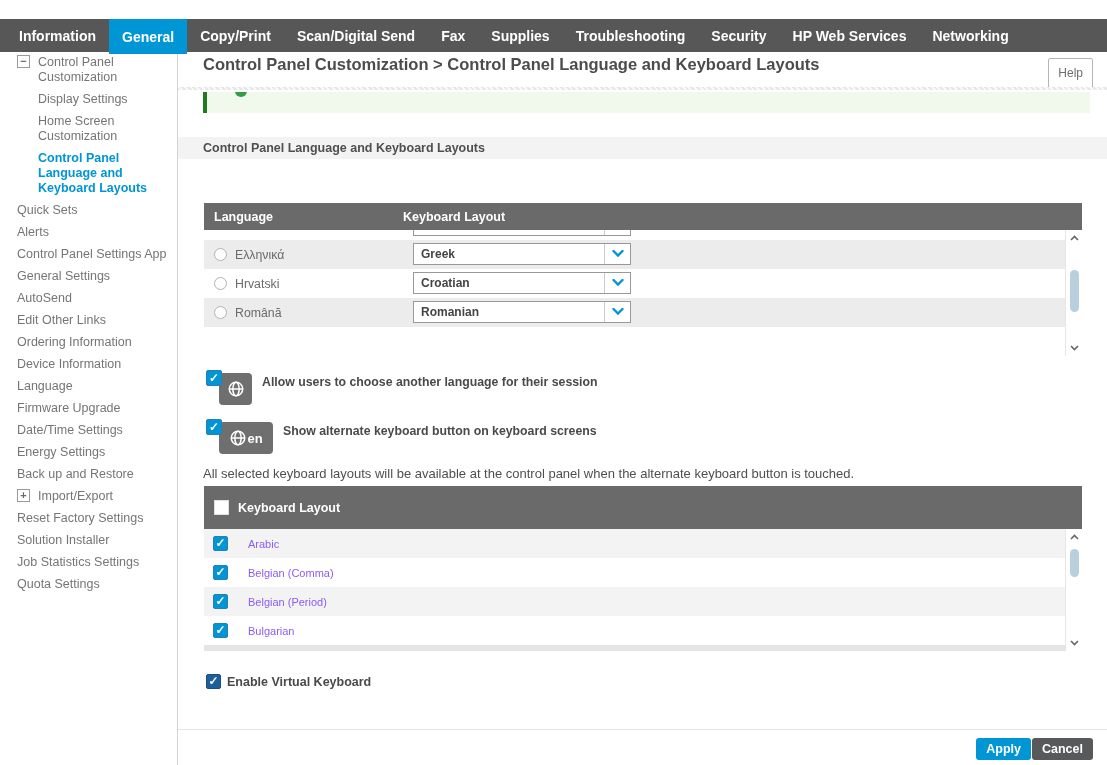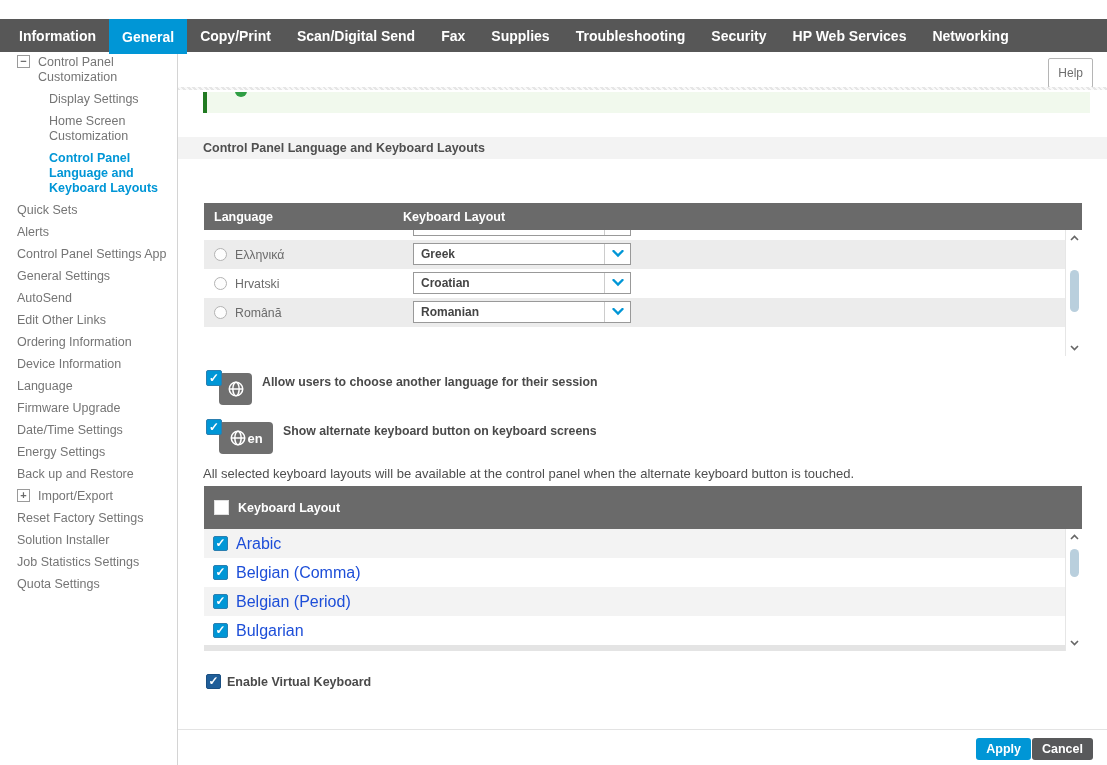--- a/index.html
+++ b/index.html
@@ -12,21 +12,21 @@
             display:flex; align-items:flex-start; padding-left:6px; z-index:6;margin-top:19px; }
   .tab { color:#fff; font-weight:bold; font-size:14px; display:flex; align-items:center;
          padding:0 13px; height:33px; cursor:pointer; white-space:nowrap; }
   .tab.active { background:#0096d6; height:35px; }
 
   
   .sidebar { position:absolute; top:33px; left:0; width:178px; bottom:0; background:#fff;
              border-right:1px solid #d4d4d4; padding-top:22px; }
   .side-item { font-size:12.5px; color:#757575; line-height:15px; margin-bottom:7px; cursor:pointer; }
   .lvl0 { padding-left:17px; padding-right:8px; }
-  .lvl1 { padding-left:49px; padding-right:10px; }
+  .lvl1 { padding-left:38px; padding-right:10px; }
   .group { display:flex; gap:8px; padding-left:17px; padding-right:8px; }
   .expander { width:13px; height:13px; border:1px solid #9a9a9a; color:#6a6a6a; font-size:11px;
               line-height:10px; text-align:center; flex:0 0 13px; background:#fff; font-weight:bold; }
   .active-link { color:#0096d6; font-weight:bold; }
 
   
   .content { position:absolute; left:178px; top:33px; right:0; bottom:0; background:#fff; }
   .breadcrumb { position:absolute; left:25px; top:22px; font-size:16.5px; font-weight:bold; color:#4c4c4c; }
   .help-btn { position:absolute; right:14px; top:25px; height:30px; padding:0 9px; background:#fff;
               border:1px solid #b5b5b5; border-radius:2px; color:#6d6d6d; font-size:12px;
@@ -83,21 +83,21 @@
   .kb-table { position:absolute; left:26px; top:453px; width:878px; }
   .kb-header { height:43px; background:#6a6a6a; display:flex; align-items:center; }
   .kb-header .hd-check { width:15px; height:15px; background:#fff; border:1px solid #e0e0e0;
                          margin-left:10px; cursor:pointer; }
   .kb-header span { margin-left:9px; color:#fff; font-weight:bold; font-size:12.5px; }
   .kb-viewport { position:relative; height:122px; overflow:hidden; background:#fff; }
   .kb-rows { position:absolute; left:0; right:17px; top:0; }
   .kb-row { height:29px; display:flex; align-items:center; }
   .kb-row.alt { background:#f3f3f3; }
   .kb-row .checkbox { width:15px; height:15px; margin-left:9px; line-height:13px; flex:0 0 15px; }
-  .kb-label { margin-left:8px; font-size:16px; color:#1d4ed8; }
+  .kb-label { margin-left:20px; font-size:11px; color:#8b5cf6; }
   .kb-strip { position:absolute; left:0; right:17px; bottom:0; height:6px; background:#e4e4e4; }
 
   
   .vk-row { position:absolute; left:28px; top:641px; display:flex; align-items:center; }
   .vk-row .checkbox { width:15px; height:15px; background:#1f5e99; border-color:#1a4f82; line-height:13px; }
   .vk-label { margin-left:6px; font-size:12.5px; font-weight:bold; color:#4a4a4a; }
   .foot-divider { position:absolute; left:0; right:0; top:696px; height:1px; background:#e3e3e3; }
   .btn { position:absolute; top:705px; height:22px; padding:0 10px; border:none; border-radius:3px;
          color:#fff; font-weight:bold; font-size:12.5px; font-family:"Liberation Sans",sans-serif; cursor:pointer; }
   .apply { right:76px; background:#0096d6; }
@@ -146,20 +146,21 @@
       <span class="expander">+</span>
       <span>Import/Export</span>
     </div>
     <div class="side-item lvl0">Reset Factory Settings</div>
     <div class="side-item lvl0">Solution Installer</div>
     <div class="side-item lvl0">Job Statistics Settings</div>
     <div class="side-item lvl0">Quota Settings</div>
   </aside>
 
   <main class="content">
+    <h1 class="breadcrumb">Control Panel Customization &gt; Control Panel Language and Keyboard Layouts</h1>
     <button class="help-btn">Help</button>
 
     <div class="hatch"></div>
 
     <div class="alert">
       <span class="alert-icon"></span>
     </div>
 
     <div class="section-bar">
       <span>Control Panel Language and Keyboard Layouts</span>

